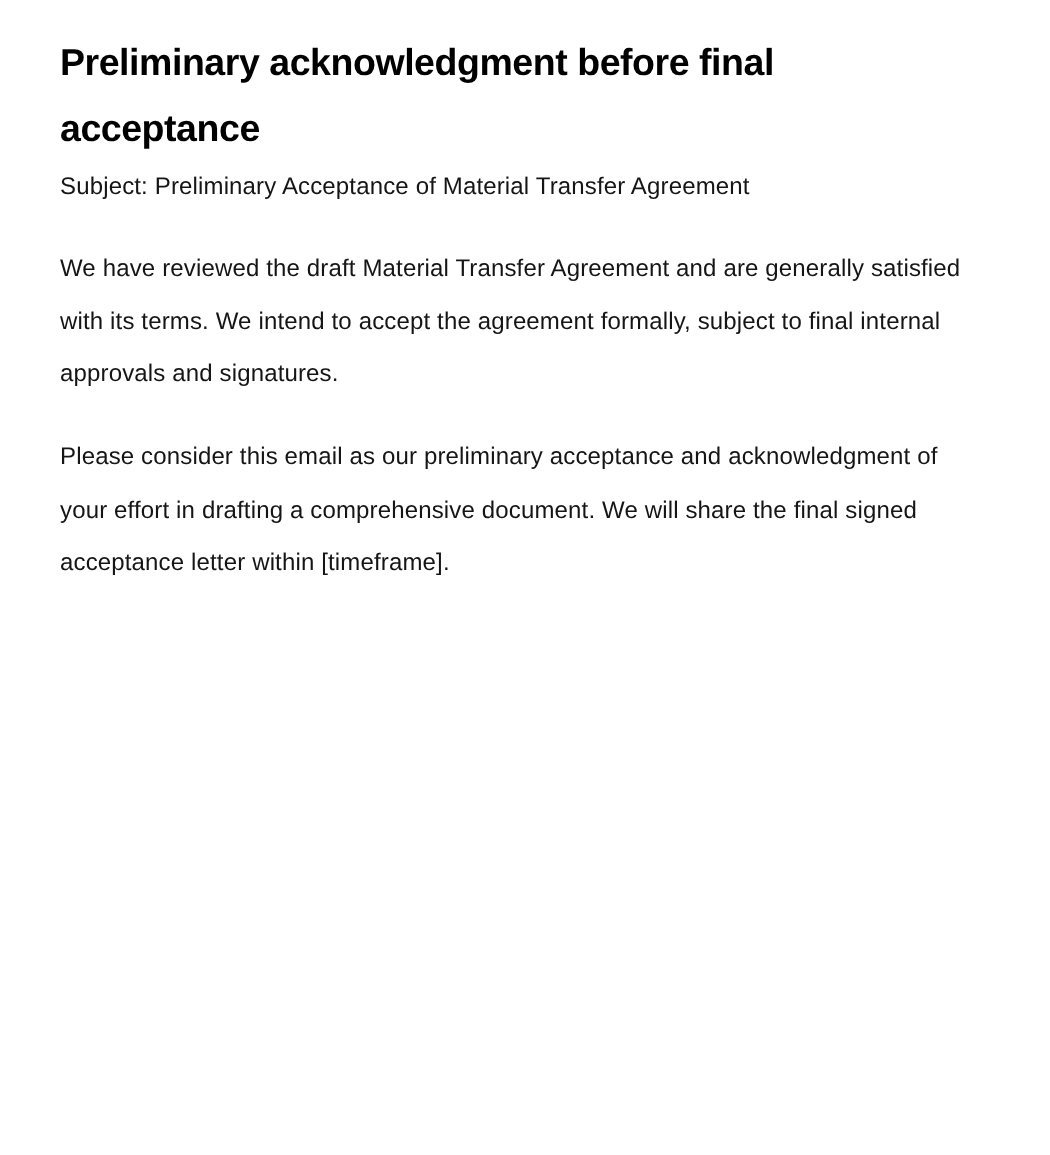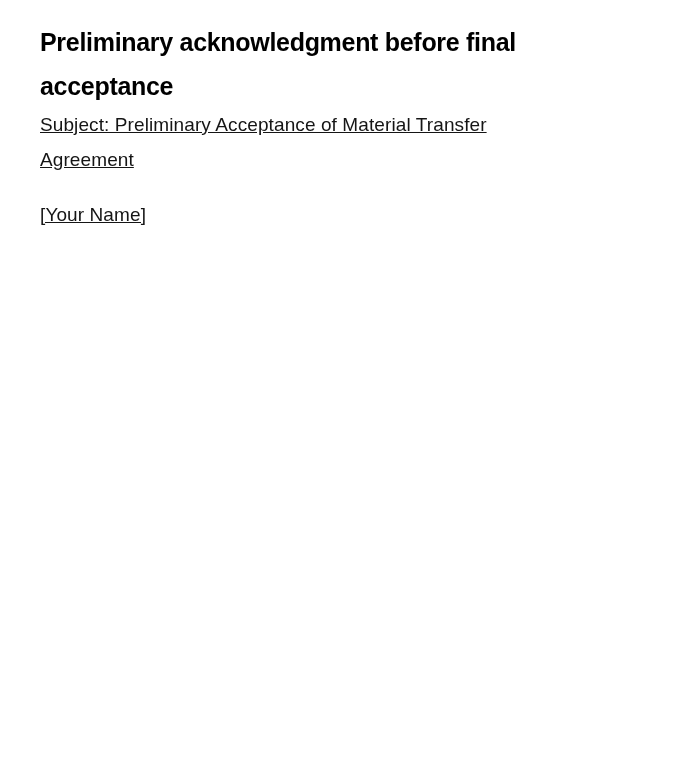--- a/index.html
+++ b/index.html
@@ -23,30 +23,30 @@
       font-family: "Liberation Sans", sans-serif;
       font-weight: bold;
       font-size: 25px;
       line-height: 44px;
       margin: 0 0 -1px 0;
       color: #000000;
       letter-spacing: -0.3px;
       width: 560px;
     }
     .para {
-      font-size: 19px;
+      font-size: 16px;
       line-height: 35.2px;
       margin: 0 0 19.8px 0;
       color: #151515;
       letter-spacing: 0.1px;
-      text-decoration: underline;
     }
     .para.subject { width: 540px; }
     .para.body { width: 620px; }
   </style>
 </head>
 <body>
 
 <div class="page">
   <h1 class="title">Preliminary acknowledgment before final acceptance</h1>
   <p class="para subject">Subject: Preliminary Acceptance of Material Transfer Agreement</p>
-  <p class="para">[Your Name]</p>
+  <p class="para body">We have reviewed the draft Material Transfer Agreement and are generally satisfied with its terms. We intend to accept the agreement formally, subject to final internal approvals and signatures.</p>
+  <p class="para body">Please consider this email as our preliminary acceptance and acknowledgment of your effort in drafting a comprehensive document. We will share the final signed acceptance letter within [timeframe].</p>
 </div>
 
 </body></html>

